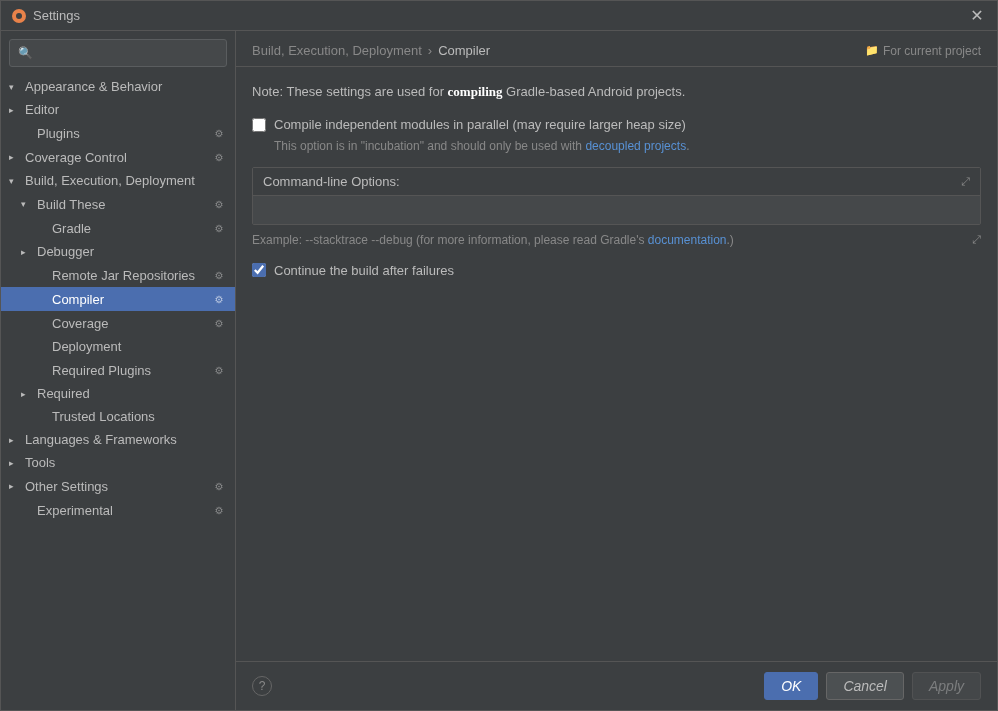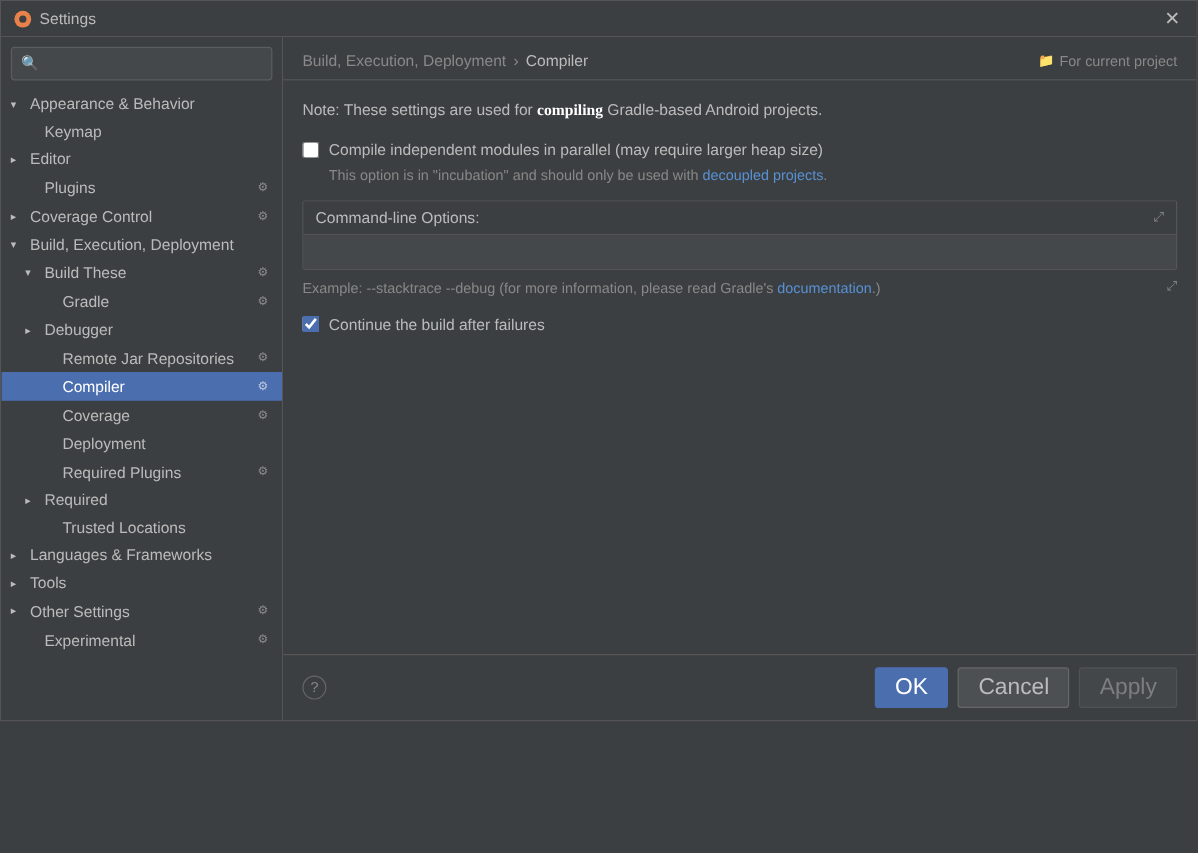--- a/index.html
+++ b/index.html
@@ -8,21 +8,21 @@
       font-size: 13px;
       background: #3c3f41;
       color: #bbbbbb;
       width: 998px;
       height: 711px;
       overflow: hidden;
     }
 
     .window {
       width: 998px;
-      height: 601px;
+      height: 711px;
       background: #3c3f41;
       display: flex;
       flex-direction: column;
       border: 1px solid #555;
     }
 
     .title-bar {
       background: #3c3f41;
       height: 30px;
       display: flex;
@@ -303,24 +303,25 @@
       border-top: 1px solid #555;
       gap: 8px;
       flex-shrink: 0;
       background: #3c3f41;
     }
 
     .btn {
       padding: 5px 16px;
       border-radius: 3px;
       border: 1px solid #666;
-      font-size: 19px;
+      font-size: 14px;
       cursor: pointer;
       color: #bbbbbb;
       background: #4c5052;
+      font-style: italic;
     }
 
     .btn-primary {
       background: #4b6eaf;
       border-color: #4b6eaf;
       color: #ffffff;
     }
 
     .btn-disabled {
       opacity: 0.5;
@@ -370,24 +371,20 @@
         <input type="text" placeholder="" style="">
       </div>
 
       <div class="sidebar-nav">
 
         <div class="nav-item nav-indent-0">
           <span class="arrow">▾</span>
           <span>Appearance &amp; Behavior</span>
         </div>
 
-        <div class="nav-item nav-indent-1">
-          <span class="arrow" style="visibility:hidden;">▸</span>
-          <span>Keymap</span>
-        </div>
 
         <div class="nav-item nav-indent-0">
           <span class="arrow">▸</span>
           <span>Editor</span>
         </div>
 
         <div class="nav-item nav-indent-1">
           <span class="arrow" style="visibility:hidden;">▸</span>
           <span>Plugins</span>
           <span class="item-icon">⚙</span>

